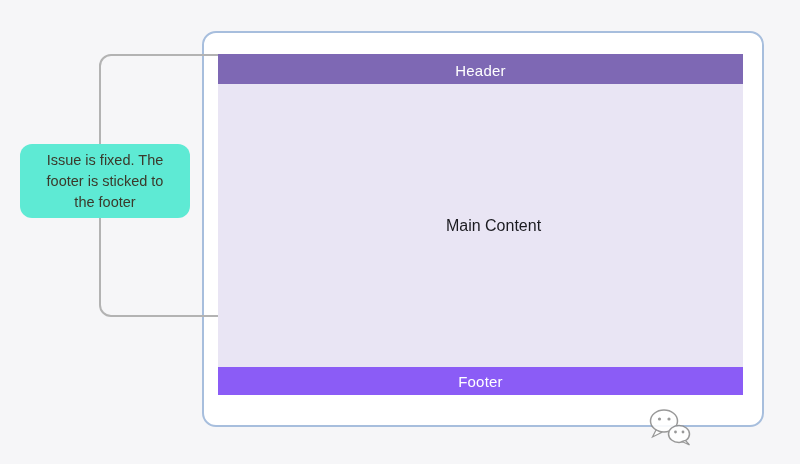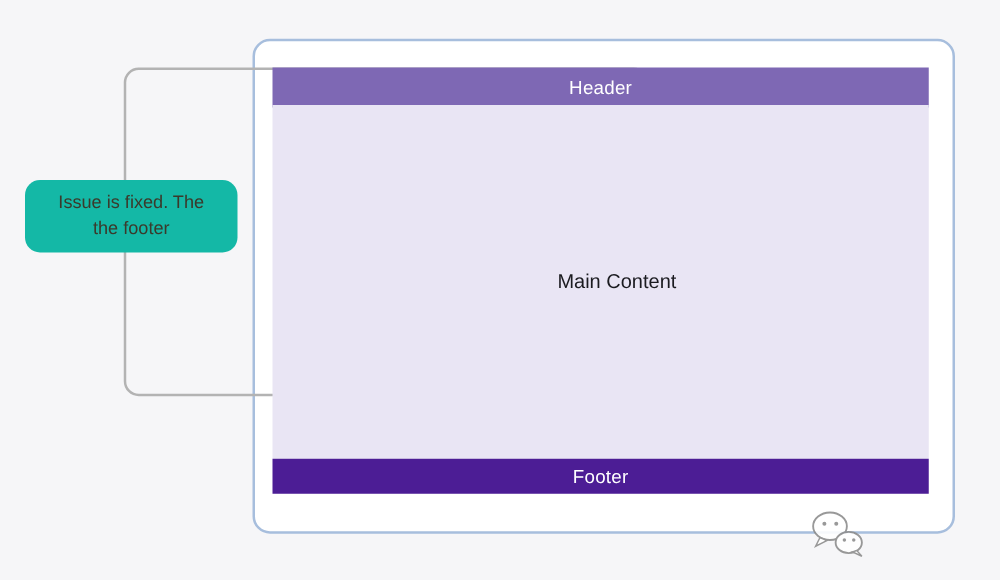--- a/index.html
+++ b/index.html
@@ -55,33 +55,33 @@
   .content-panel {
     top: 84px; height: 283px;
     background: #e9e5f4;
     color: #1b1b20;
     font-size: 16px;
     font-weight: 500;
     padding-left: 26px;
   }
   .footer-bar {
     top: 367px; height: 28px;
-    background: #4c1d95;
+    background: #8b5cf6;
     color: #ffffff;
     font-size: 15px;
     font-weight: 500;
     letter-spacing: 0.2px;
   }
 
   
   .callout {
     position: absolute;
     left: 20px; top: 144px;
-    width: 170px; height: 58px;
-    background: #14b8a6;
+    width: 170px; height: 74px;
+    background: #5eead4;
     border-radius: 12px;
     z-index: 4;
     display: flex;
     flex-direction: column;
     align-items: center;
     justify-content: center;
     padding: 4px 6px;
   }
   .callout .line {
     display: block;
@@ -130,20 +130,21 @@
 <div class="panel content-panel">
   <span>Main Content</span>
 </div>
 
 <div class="panel footer-bar">
   <span>Footer</span>
 </div>
 
 <div class="callout">
   <span class="line">Issue is fixed. The</span>
+  <span class="line">footer is sticked to</span>
   <span class="line">the footer</span>
 </div>
 
 <div class="watermark">
   <span class="watermark-icon">
     <svg width="44" height="38" viewBox="0 0 44 38">
       <g fill="#ffffff" stroke="#8e8e8e" stroke-width="1.5">
         <ellipse cx="16" cy="13" rx="13.5" ry="11"></ellipse>
         <path d="M8 22 L4.5 29 L13.5 24.5 Z" stroke-width="1.2"></path>
         <ellipse cx="31" cy="26" rx="10.5" ry="8.5"></ellipse>

